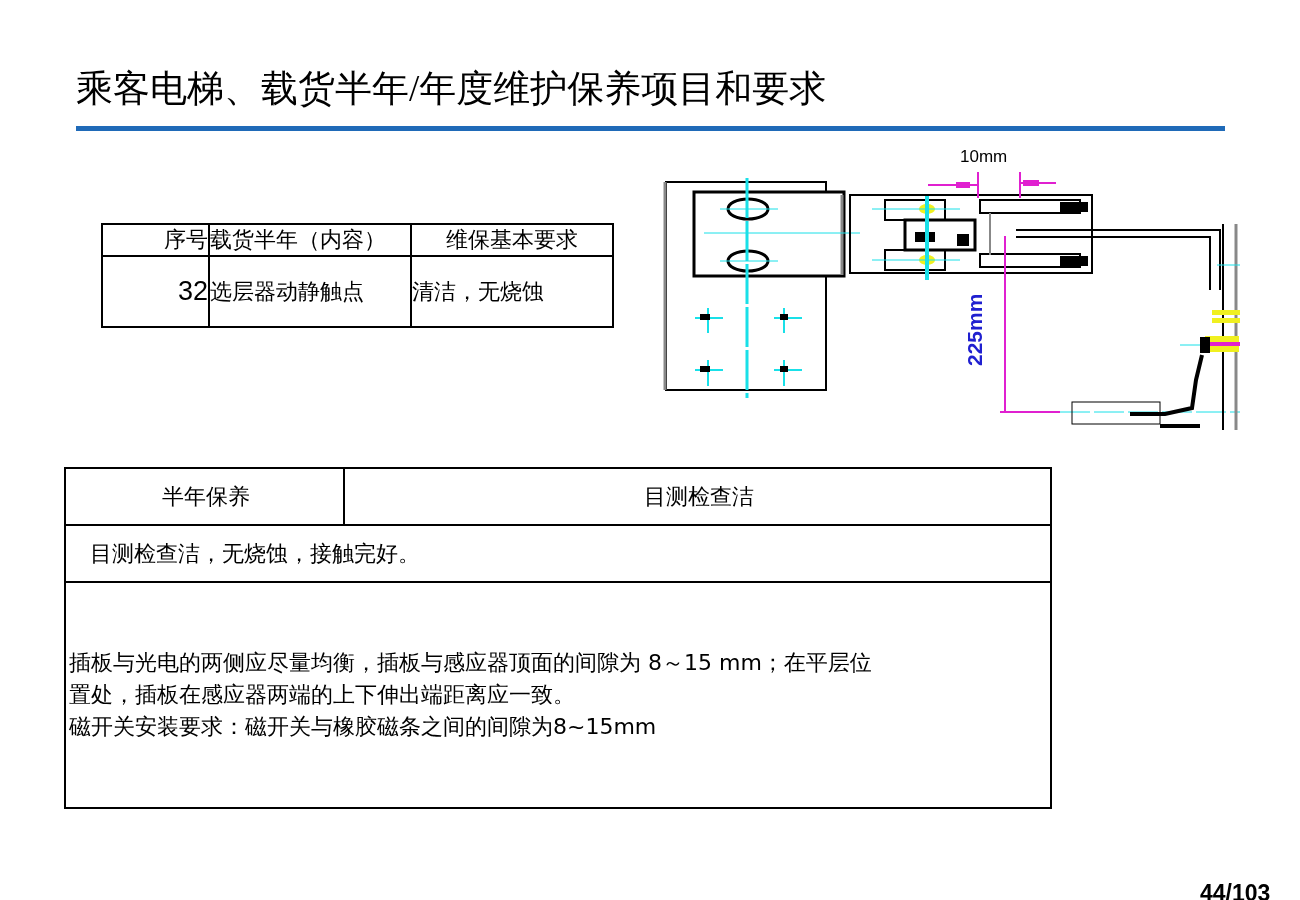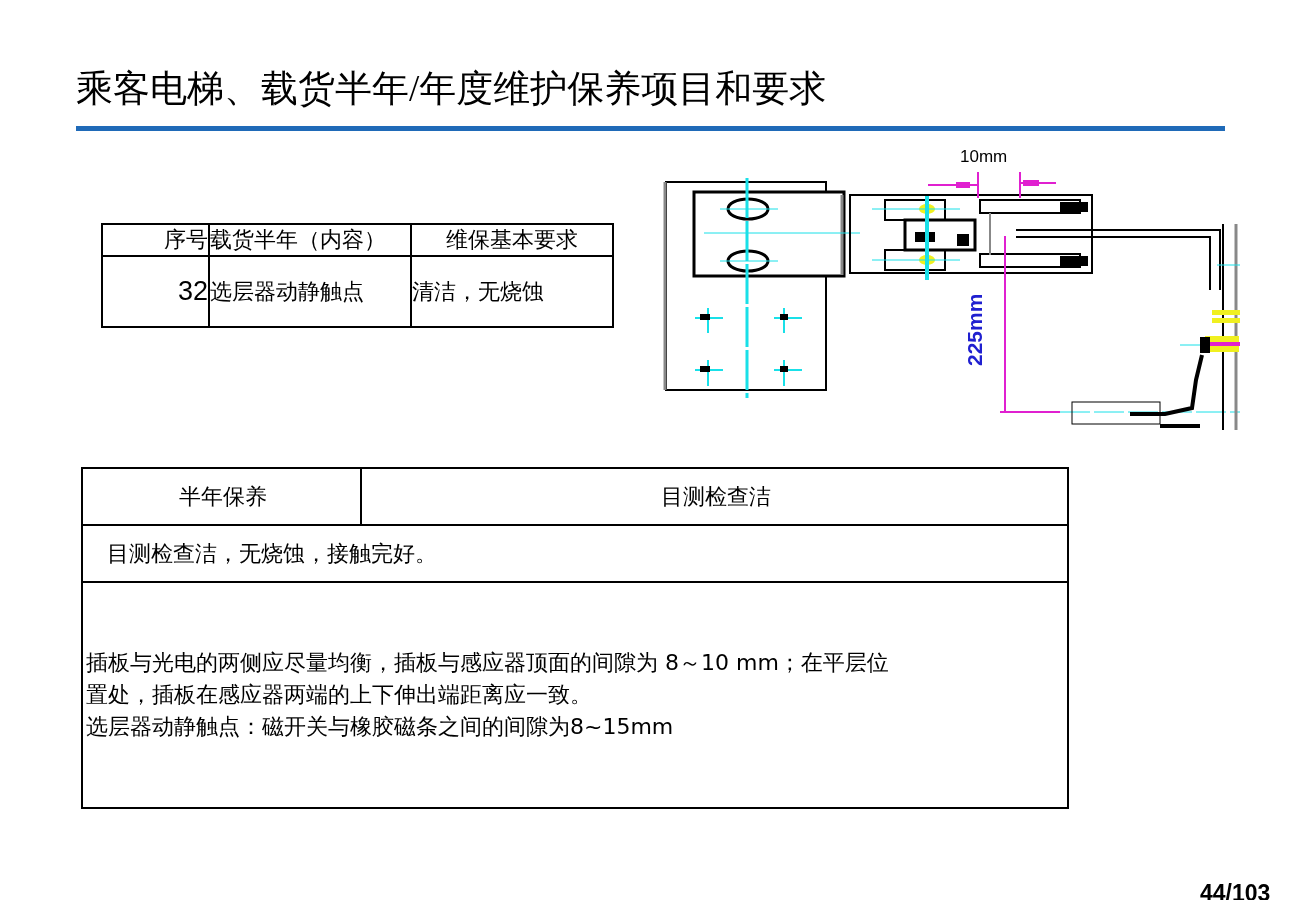--- a/index.html
+++ b/index.html
@@ -9,21 +9,21 @@
   table.t1{position:absolute;left:101px;top:223px;border-collapse:collapse;font-size:22px;}
   table.t1 td{border:2px solid #000;padding:0;}
   .t1 .h td{height:30px;}
   .t1 .r td{height:69px;}
   .t1 .c1{width:105px;text-align:right;}
   .t1 .c2{width:200px;text-align:left;}
   .t1 .c3{width:200px;text-align:left;border-radius:14px;}
   .t1 .h .c3{text-align:center;}
   .t1 .num{font-family:"Liberation Sans",sans-serif;font-size:27px;}
   .diagram{position:absolute;left:660px;top:140px;width:580px;height:290px;}
-  table.t2{position:absolute;left:81px;top:467px;border-collapse:collapse;font-size:22px;}
+  table.t2{position:absolute;left:64px;top:467px;border-collapse:collapse;font-size:22px;}
   table.t2 td{border:2px solid #000;padding:0 0 0 3px;vertical-align:middle;}
   .t2 .hd td{height:55px;text-align:center;}
   .t2 .c1{width:274px;}
   .t2 .c2{width:702px;}
   .t2 .row2 td{height:55px;padding-left:24px;}
   .t2 .row3 td{height:224px;line-height:32px;}
   .page{position:absolute;left:1200px;top:880px;font-family:"Liberation Sans",sans-serif;font-weight:bold;font-size:23px;}
 </style>
 </head>
 <body>
@@ -133,21 +133,21 @@
   <tbody>
       <tr class="hd">
     <td class="c1">半年保养</td>
     <td class="c2">目测检查洁</td>
   </tr>
   <tr class="row2">
     <td colspan="2">目测检查洁，无烧蚀，接触完好。</td>
   </tr>
   <tr class="row3">
     <td colspan="2">
-      <div>插板与光电的两侧应尽量均衡，插板与感应器顶面的间隙为 8～10 mm；在平层位</div>
+      <div>插板与光电的两侧应尽量均衡，插板与感应器顶面的间隙为 8～15 mm；在平层位</div>
       <div>置处，插板在感应器两端的上下伸出端距离应一致。</div>
-      <div>选层器动静触点：磁开关与橡胶磁条之间的间隙为8~15mm</div>
+      <div>磁开关安装要求：磁开关与橡胶磁条之间的间隙为8~15mm</div>
     </td>
   </tr>
 </tbody>
   </table>
 
 <div class="page">44/103</div>
 
 </body></html>

